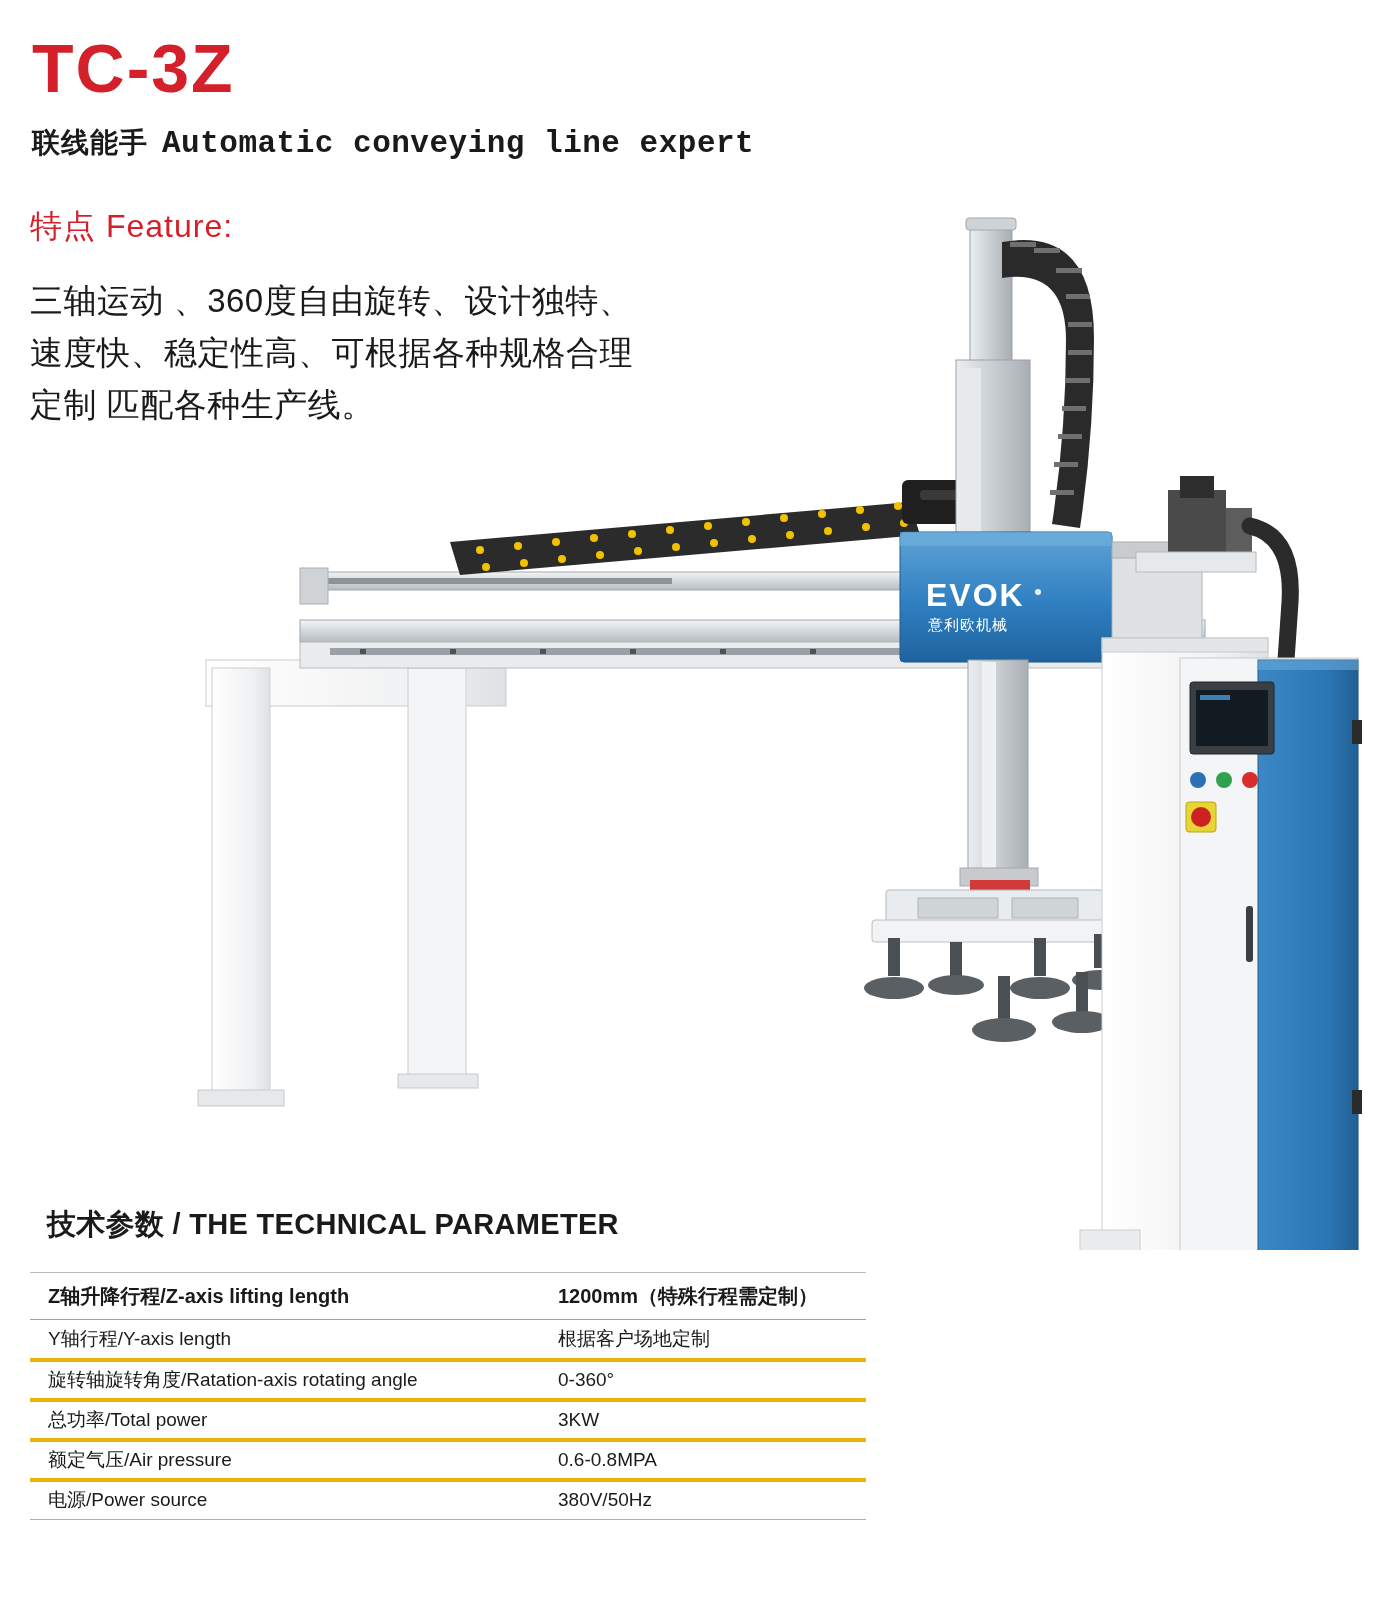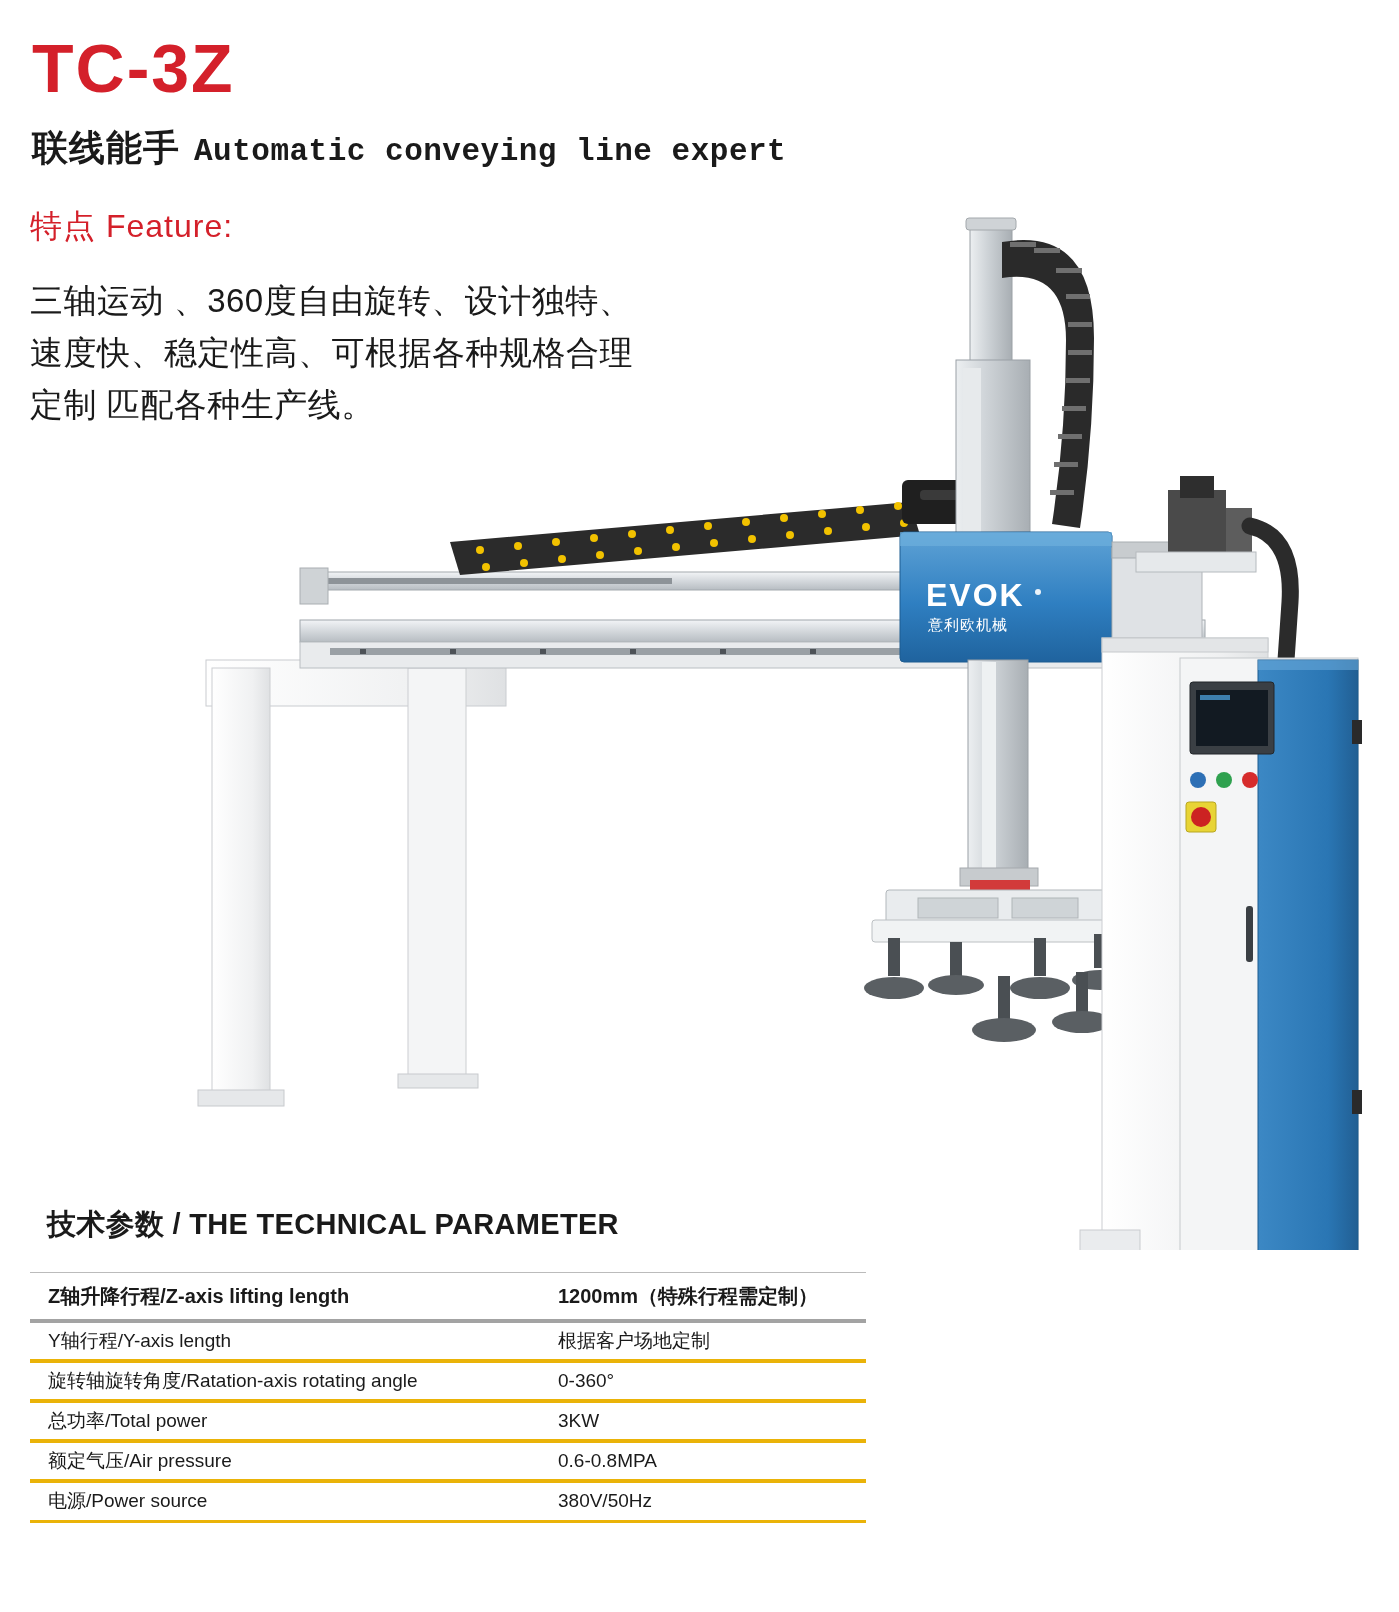--- a/index.html
+++ b/index.html
@@ -34,21 +34,21 @@
   }
   .subtitle-row {
     position: absolute;
     left: 32px;
     top: 124px;
     display: flex;
     align-items: baseline;
     white-space: nowrap;
   }
   .subtitle-cn {
-    font-size: 36px;
+    font-size: 28px;
     font-weight: bold;
     color: #1a1a1a;
     letter-spacing: 1px;
   }
   .subtitle-en {
     font-size: 31px;
     font-weight: bold;
     color: #1a1a1a;
     margin-left: 14px;
     letter-spacing: 0.5px;
@@ -112,24 +112,24 @@
     padding: 0 0 0 18px;
     color: #1a1a1a;
     vertical-align: middle;
     border-bottom: 4px solid #eab308;
   }
   .param-table td.value { padding-left: 8px; }
   .param-table tr.first-row td {
     font-weight: bold;
     font-size: 20px;
     border-top: 1px solid #bbbbbb;
-    border-bottom: 4px solid #a3a3a3;
+    border-bottom: 1px solid #a3a3a3;
     height: 46px;
   }
-  .param-table tr:last-child td { border-bottom: 3px solid #eab308; }
+  .param-table tr:last-child td { border-bottom: 1px solid #eab308; }
   .col-label { width: 520px; }
   .col-value { width: 316px; }
 </style>
 </head>
 <body>
 
 <div class="page">
 
   <div class="model-title">TC-3Z</div>
 

